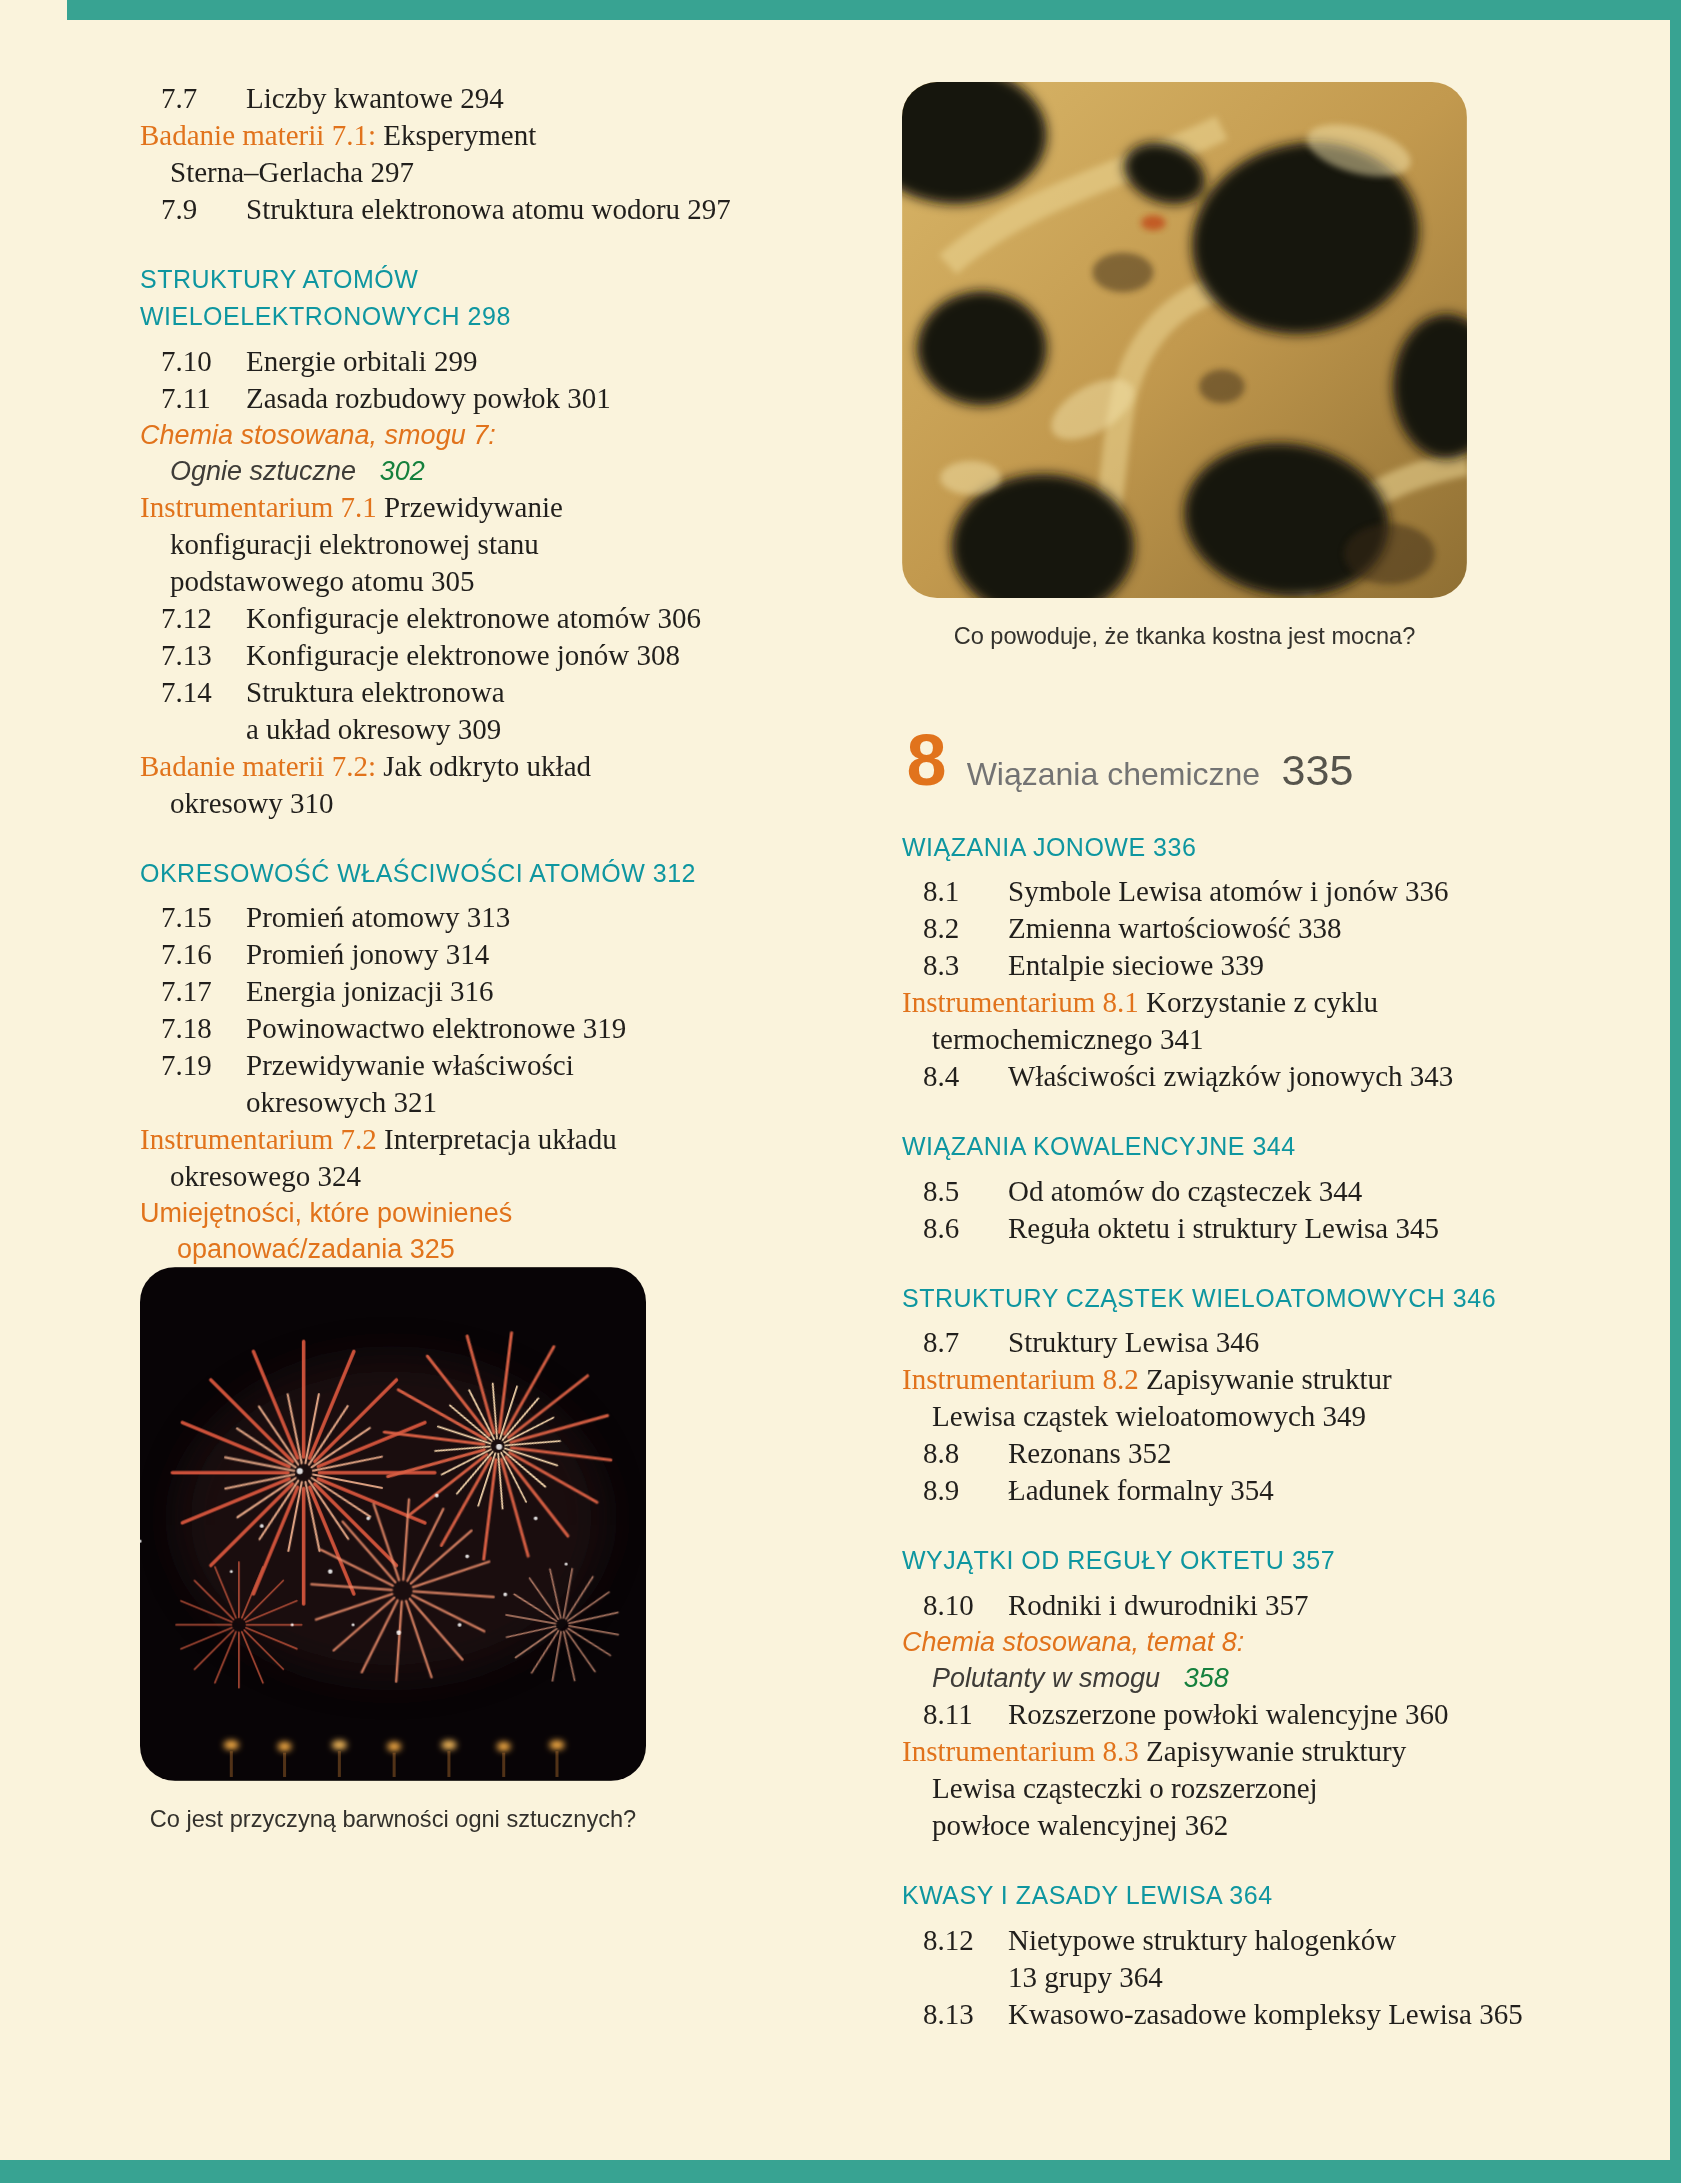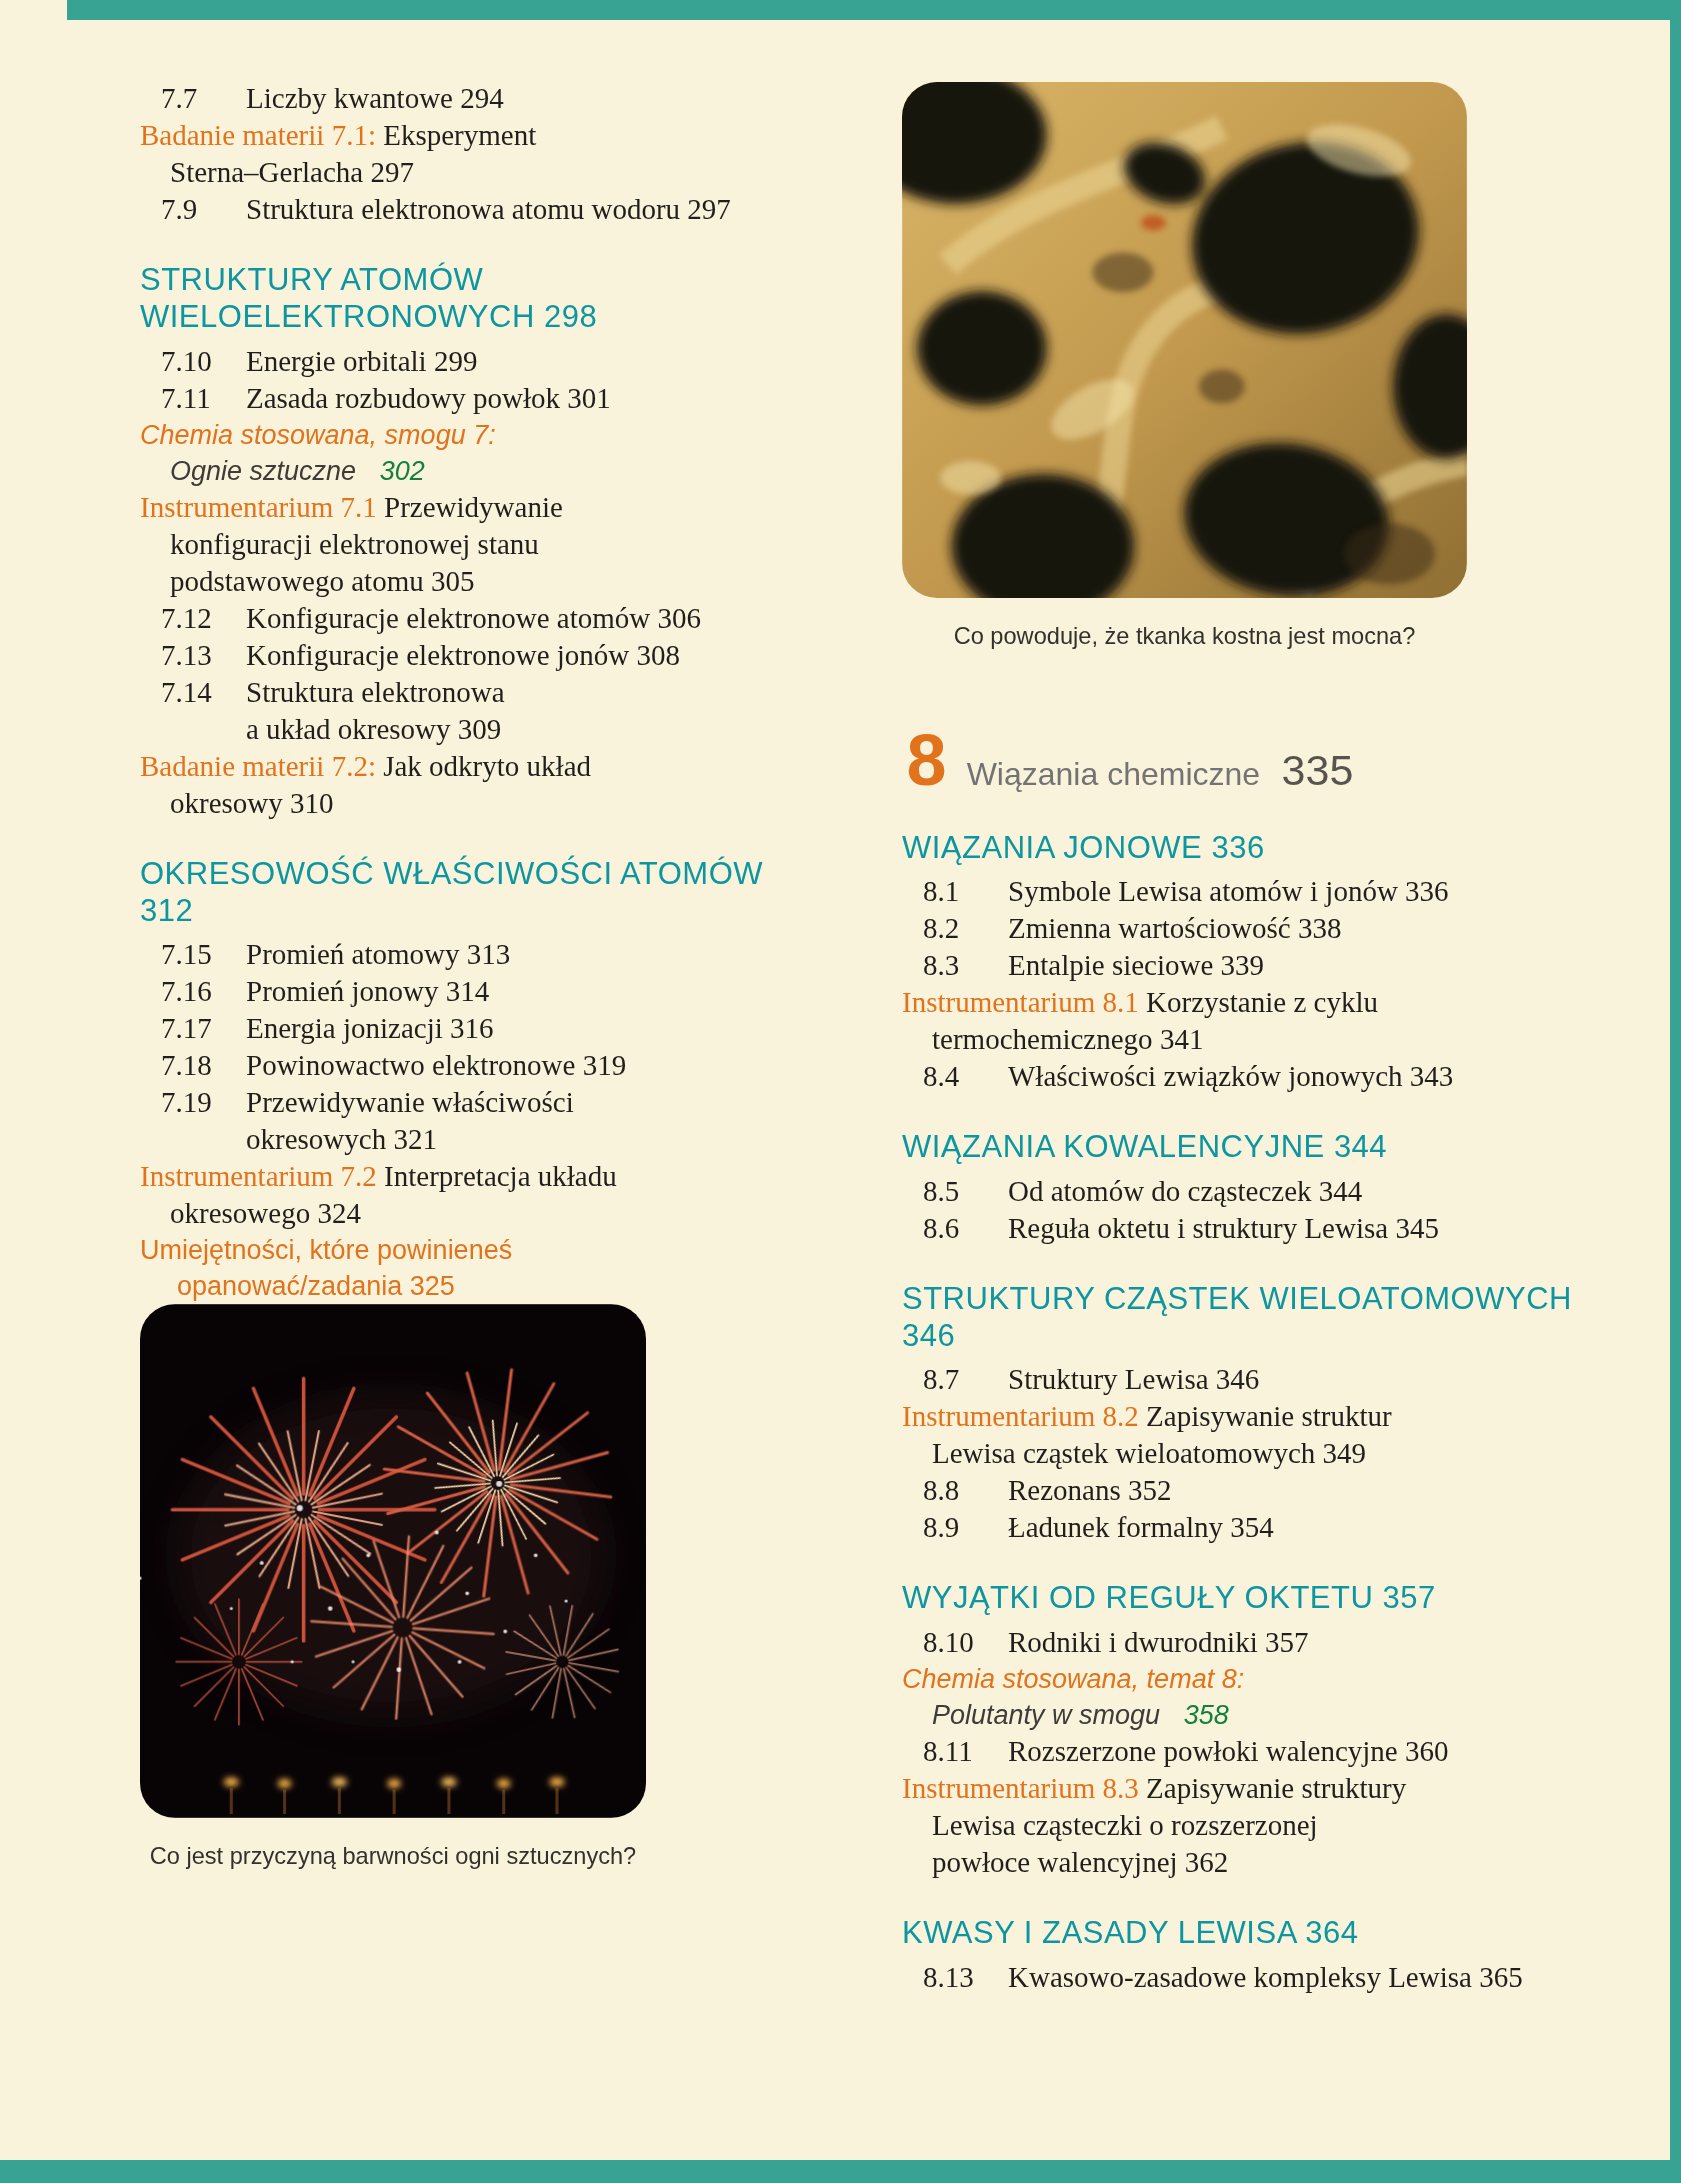--- a/index.html
+++ b/index.html
@@ -23,21 +23,21 @@
   .left-col{left:140px;top:80px;width:632px;}
   .right-col{left:902px;top:82px;width:685px;}
 
   
   .block{font-size:29px;line-height:37px;}
   .block .text{white-space:pre-line;}
   .entry{margin-left:21px;padding-left:85px;position:relative;}
   .entry .num{position:absolute;left:0;top:0;}
   .heading{
     font-family:"Liberation Sans","DejaVu Sans",sans-serif;
-    font-size:31px;line-height:37px;letter-spacing:0.5px;
+    font-size:25px;line-height:37px;letter-spacing:0.5px;
     color:#0e96a0;margin:33px 0 7.6px 0;
   }
   .heading .pageno{color:#0e96a0;}
   .feature,.instrument{padding-left:30px;text-indent:-30px;}
   .feature .label,.instrument .label{color:#e1731c;}
   .applied{
     font-family:"Liberation Sans","DejaVu Sans",sans-serif;
     font-style:italic;font-size:27px;line-height:36px;
   }
   .applied .label{display:block;color:#e1731c;}
@@ -266,17 +266,19 @@
         <div class="block entry"><span class="num">8.8</span> <span class="text">Rezonans</span> <span class="pageno">352</span></div>
         <div class="block entry"><span class="num">8.9</span> <span class="text">Ładunek formalny</span> <span class="pageno">354</span></div>
         <div class="block heading"> <span class="text">WYJĄTKI OD REGUŁY OKTETU</span> <span class="pageno">357</span></div>
         <div class="block entry"><span class="num">8.10</span> <span class="text">Rodniki i dwurodniki</span> <span class="pageno">357</span></div>
         <div class="block applied"><span class="label">Chemia stosowana, temat 8:</span> <span class="text">Polutanty w smogu</span> <span class="pageno">358</span></div>
         <div class="block entry"><span class="num">8.11</span> <span class="text">Rozszerzone powłoki walencyjne</span> <span class="pageno">360</span></div>
         <div class="block instrument"><span class="label">Instrumentarium 8.3</span> <span class="text">Zapisywanie struktury
 Lewisa cząsteczki o rozszerzonej
 powłoce walencyjnej</span> <span class="pageno">362</span></div>
         <div class="block heading"> <span class="text">KWASY I ZASADY LEWISA</span> <span class="pageno">364</span></div>
+        <div class="block entry"><span class="num">8.12</span> <span class="text">Nietypowe struktury halogenków
+13 grupy</span> <span class="pageno">364</span></div>
         <div class="block entry"><span class="num">8.13</span> <span class="text">Kwasowo-zasadowe kompleksy Lewisa</span> <span class="pageno">365</span></div>
       </div>
   </div>
 </div>
 
 
 </body></html>

